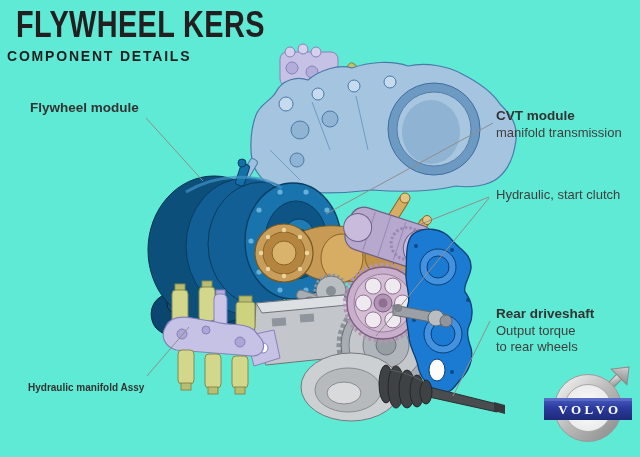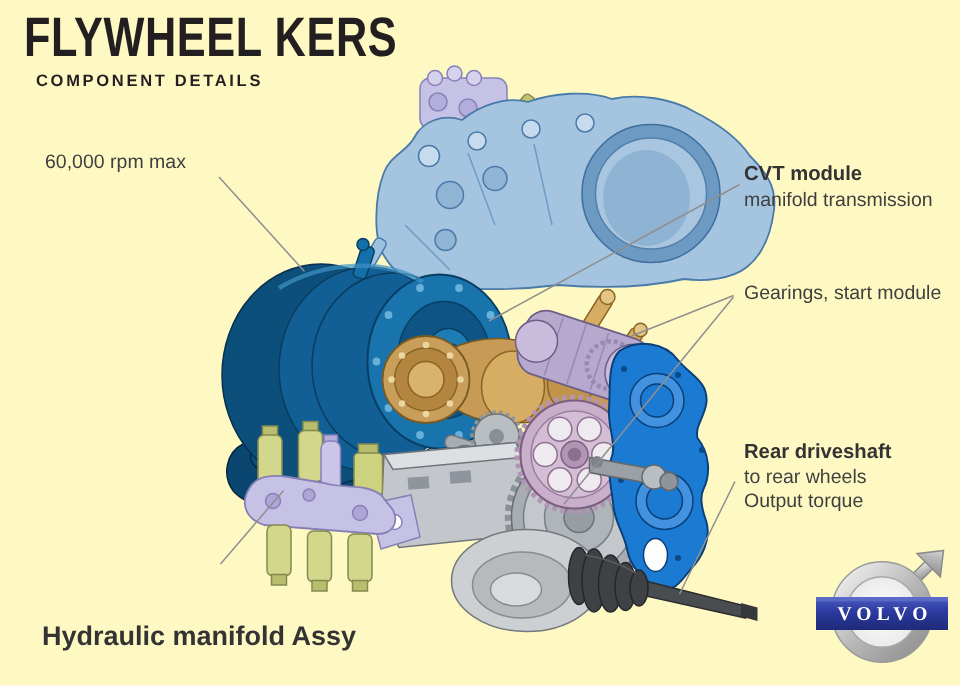--- a/index.html
+++ b/index.html
@@ -1,30 +1,30 @@
 <!DOCTYPE html>
 <html><head>
 <meta charset="utf-8">
 <style>
   html,body{margin:0;padding:0;background:#ffffff;}
-  #page{position:relative;width:640px;height:457px;background:#fef9c3;overflow:hidden;
+  #page{position:relative;width:640px;height:457px;background:#5eead4;overflow:hidden;
         font-family:"Liberation Sans",sans-serif;color:#3f3f3f;text-decoration:underline;}
   #title{position:absolute;left:16px;top:4px;margin:0;font-size:37px;font-weight:bold;
          color:#231f20;letter-spacing:.5px;transform:scaleX(.78);transform-origin:left top;
          white-space:nowrap;}
-  #subtitle{position:absolute;left:24px;top:48px;font-size:11px;font-weight:bold;
+  #subtitle{position:absolute;left:7px;top:48px;font-size:14px;font-weight:bold;
             color:#231f20;letter-spacing:1.8px;white-space:nowrap;}
   .callout{position:absolute;line-height:16.5px;font-size:13px;color:#3f3f3f;}
   .callout .c-title{font-weight:bold;font-size:13.5px;color:#333333;}
   #callout-flywheel{left:30px;top:100px;}
   #callout-cvt{left:496px;top:108px;}
   #callout-output{left:496px;top:187px;}
-  #callout-rear{left:496px;top:293px;}
+  #callout-rear{left:496px;top:306px;}
   #callout-hydraulic{left:28px;top:380px;}
-  #callout-hydraulic .c-title{font-size:18px;margin-top:36px;}
+  #callout-hydraulic .c-title{font-size:10px;}
   svg{position:absolute;left:0;top:0;}
   .volvo-word{font-family:"Liberation Serif",serif;font-weight:bold;font-size:13px;
               letter-spacing:3.5px;fill:#ffffff;}
 </style>
 </head>
 <body>
 
 <div id="page">
 
   <h1 id="title">FLYWHEEL KERS</h1>
@@ -271,35 +271,35 @@
       <circle cx="588" cy="408" r="28.5" fill="none" stroke="url(#silver)" stroke-width="10"></circle>
       <circle cx="588" cy="408" r="33.5" fill="none" stroke="#9a9a9a" stroke-width="1"></circle>
       <circle cx="588" cy="408" r="23.5" fill="none" stroke="#a8a8a8" stroke-width="1"></circle>
       <rect x="544" y="398" width="88" height="22" fill="url(#band)"></rect>
       <rect x="544" y="398" width="88" height="3" fill="#6a7ace" opacity=".55"></rect>
       <text class="volvo-word" x="590" y="413.5" text-anchor="middle">VOLVO</text>
     </g>
   </svg>
 
   <div class="callout" id="callout-flywheel">
-    <div>60,000 rpm max</div>
+    <div class="c-title">Flywheel module</div>
   </div>
 
   <div class="callout" id="callout-cvt">
     <div class="c-title">CVT module</div>
     <div>manifold transmission</div>
   </div>
 
   <div class="callout" id="callout-output">
-    <div>Gearings, start module</div>
+    <div>Hydraulic, start clutch</div>
   </div>
 
   <div class="callout" id="callout-rear">
     <div class="c-title">Rear driveshaft</div>
+    <div>Output torque</div>
     <div>to rear wheels</div>
-    <div>Output torque</div>
   </div>
 
   <div class="callout" id="callout-hydraulic">
     <div class="c-title">Hydraulic manifold Assy</div>
   </div>
 
 </div>
 
 </body></html>

